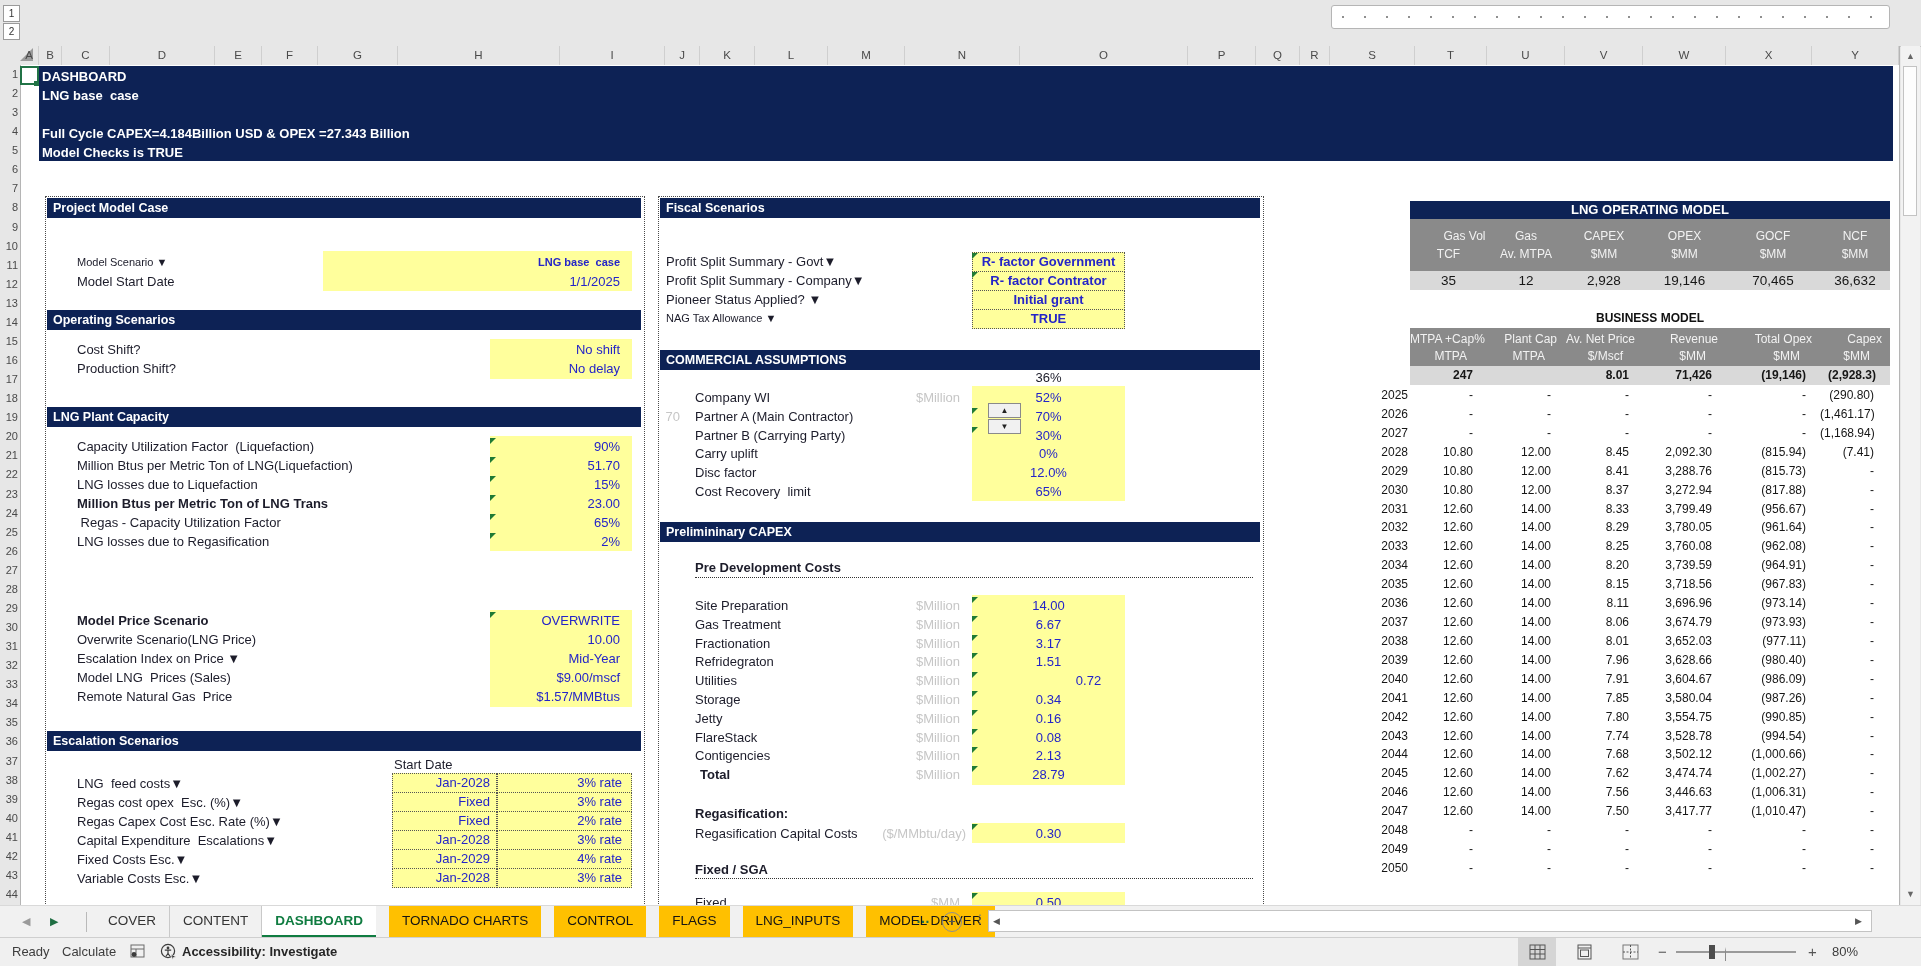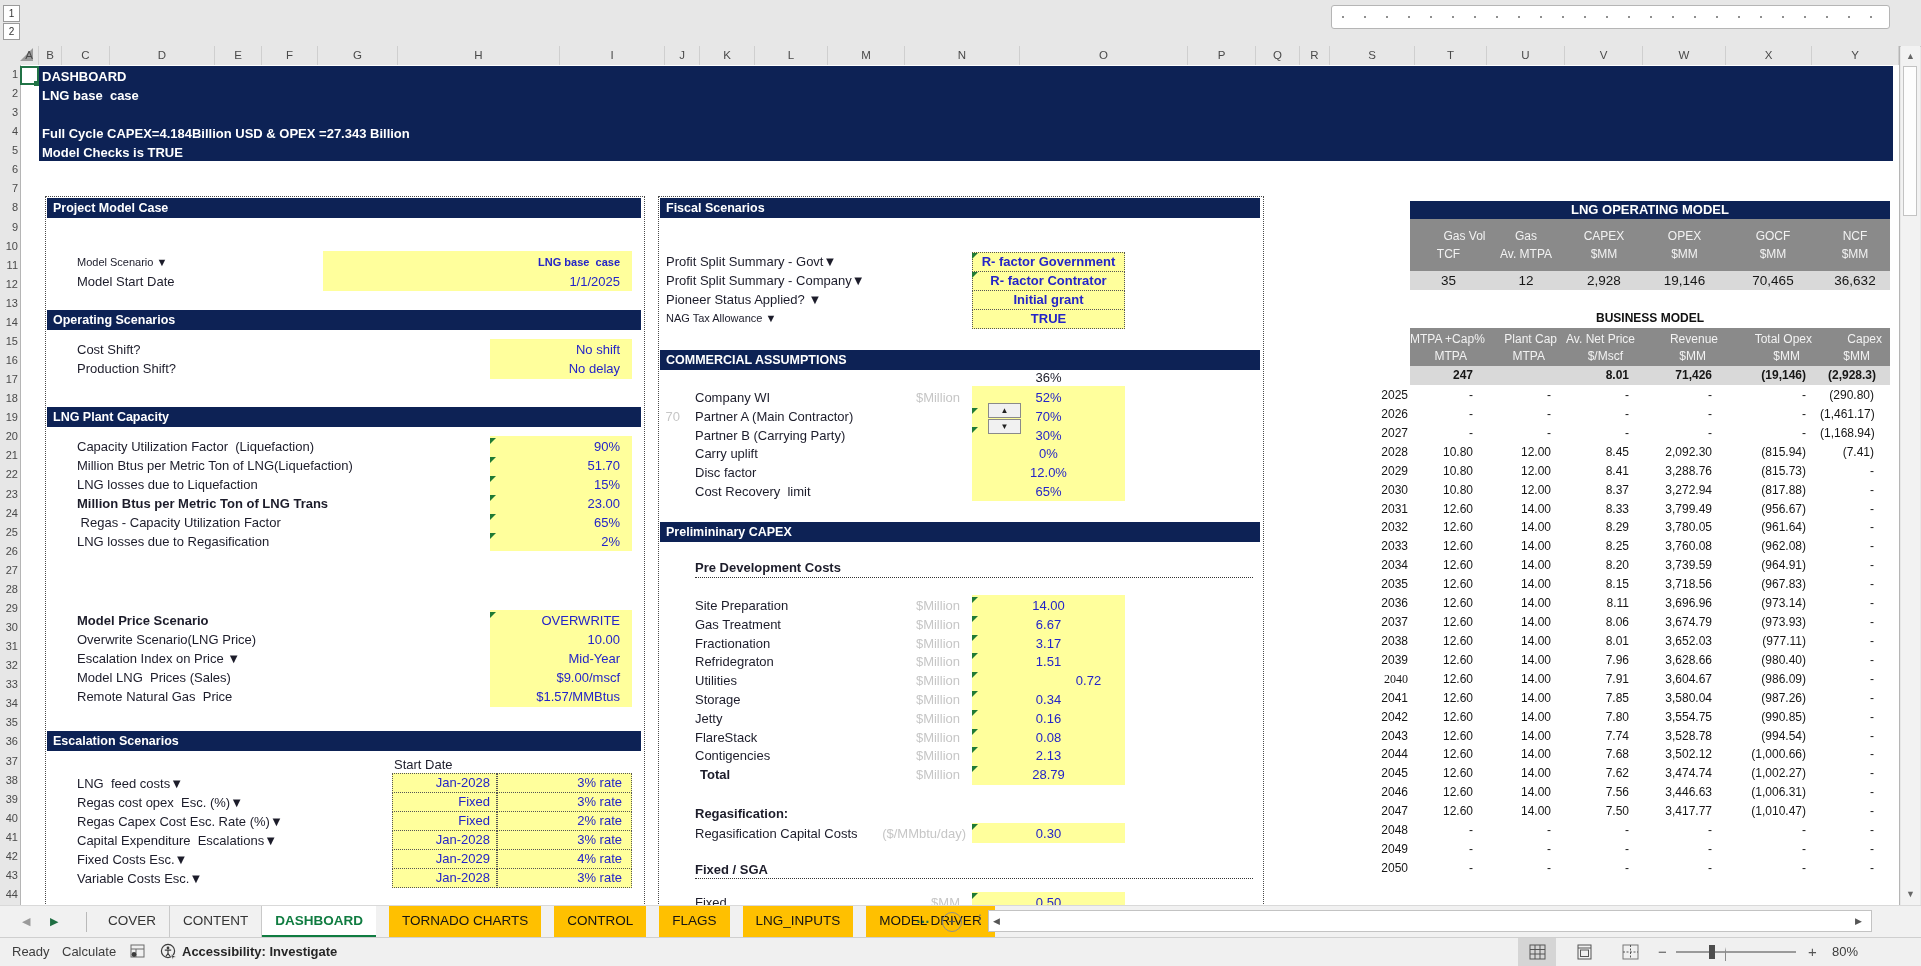--- a/index.html
+++ b/index.html
@@ -477,21 +477,21 @@
     <div class="dkt" style="left: 1643px; top: 631.96px; width: 69px; text-align: right;">3,652.03</div>
     <div class="dkt" style="left: 1726px; top: 631.96px; width: 80px; text-align: right;">(977.11)</div>
     <div class="dkt" style="left: 1820px; top: 631.96px; width: 54px; text-align: right;">-</div>
     <div class="dkt" style="left: 1300px; top: 650.88px; width: 108px; text-align: right;">2039</div>
     <div class="dkt" style="left: 1410px; top: 650.88px; width: 63px; text-align: right;">12.60</div>
     <div class="dkt" style="left: 1487px; top: 650.88px; width: 64px; text-align: right;">14.00</div>
     <div class="dkt" style="left: 1565px; top: 650.88px; width: 64px; text-align: right;">7.96</div>
     <div class="dkt" style="left: 1643px; top: 650.88px; width: 69px; text-align: right;">3,628.66</div>
     <div class="dkt" style="left: 1726px; top: 650.88px; width: 80px; text-align: right;">(980.40)</div>
     <div class="dkt" style="left: 1820px; top: 650.88px; width: 54px; text-align: right;">-</div>
-    <div class="dkt" style="left: 1300px; top: 669.8px; width: 108px; text-align: right; font-family: Liberation Serif, serif;">2040</div>
+    <div class="dkt" style="left: 1300px; top: 669.8px; width: 108px; text-align: right;">2040</div>
     <div class="dkt" style="left: 1410px; top: 669.8px; width: 63px; text-align: right;">12.60</div>
     <div class="dkt" style="left: 1487px; top: 669.8px; width: 64px; text-align: right;">14.00</div>
     <div class="dkt" style="left: 1565px; top: 669.8px; width: 64px; text-align: right;">7.91</div>
     <div class="dkt" style="left: 1643px; top: 669.8px; width: 69px; text-align: right;">3,604.67</div>
     <div class="dkt" style="left: 1726px; top: 669.8px; width: 80px; text-align: right;">(986.09)</div>
     <div class="dkt" style="left: 1820px; top: 669.8px; width: 54px; text-align: right;">-</div>
     <div class="dkt" style="left: 1300px; top: 688.72px; width: 108px; text-align: right;">2041</div>
     <div class="dkt" style="left: 1410px; top: 688.72px; width: 63px; text-align: right;">12.60</div>
     <div class="dkt" style="left: 1487px; top: 688.72px; width: 64px; text-align: right;">14.00</div>
     <div class="dkt" style="left: 1565px; top: 688.72px; width: 64px; text-align: right;">7.85</div>

